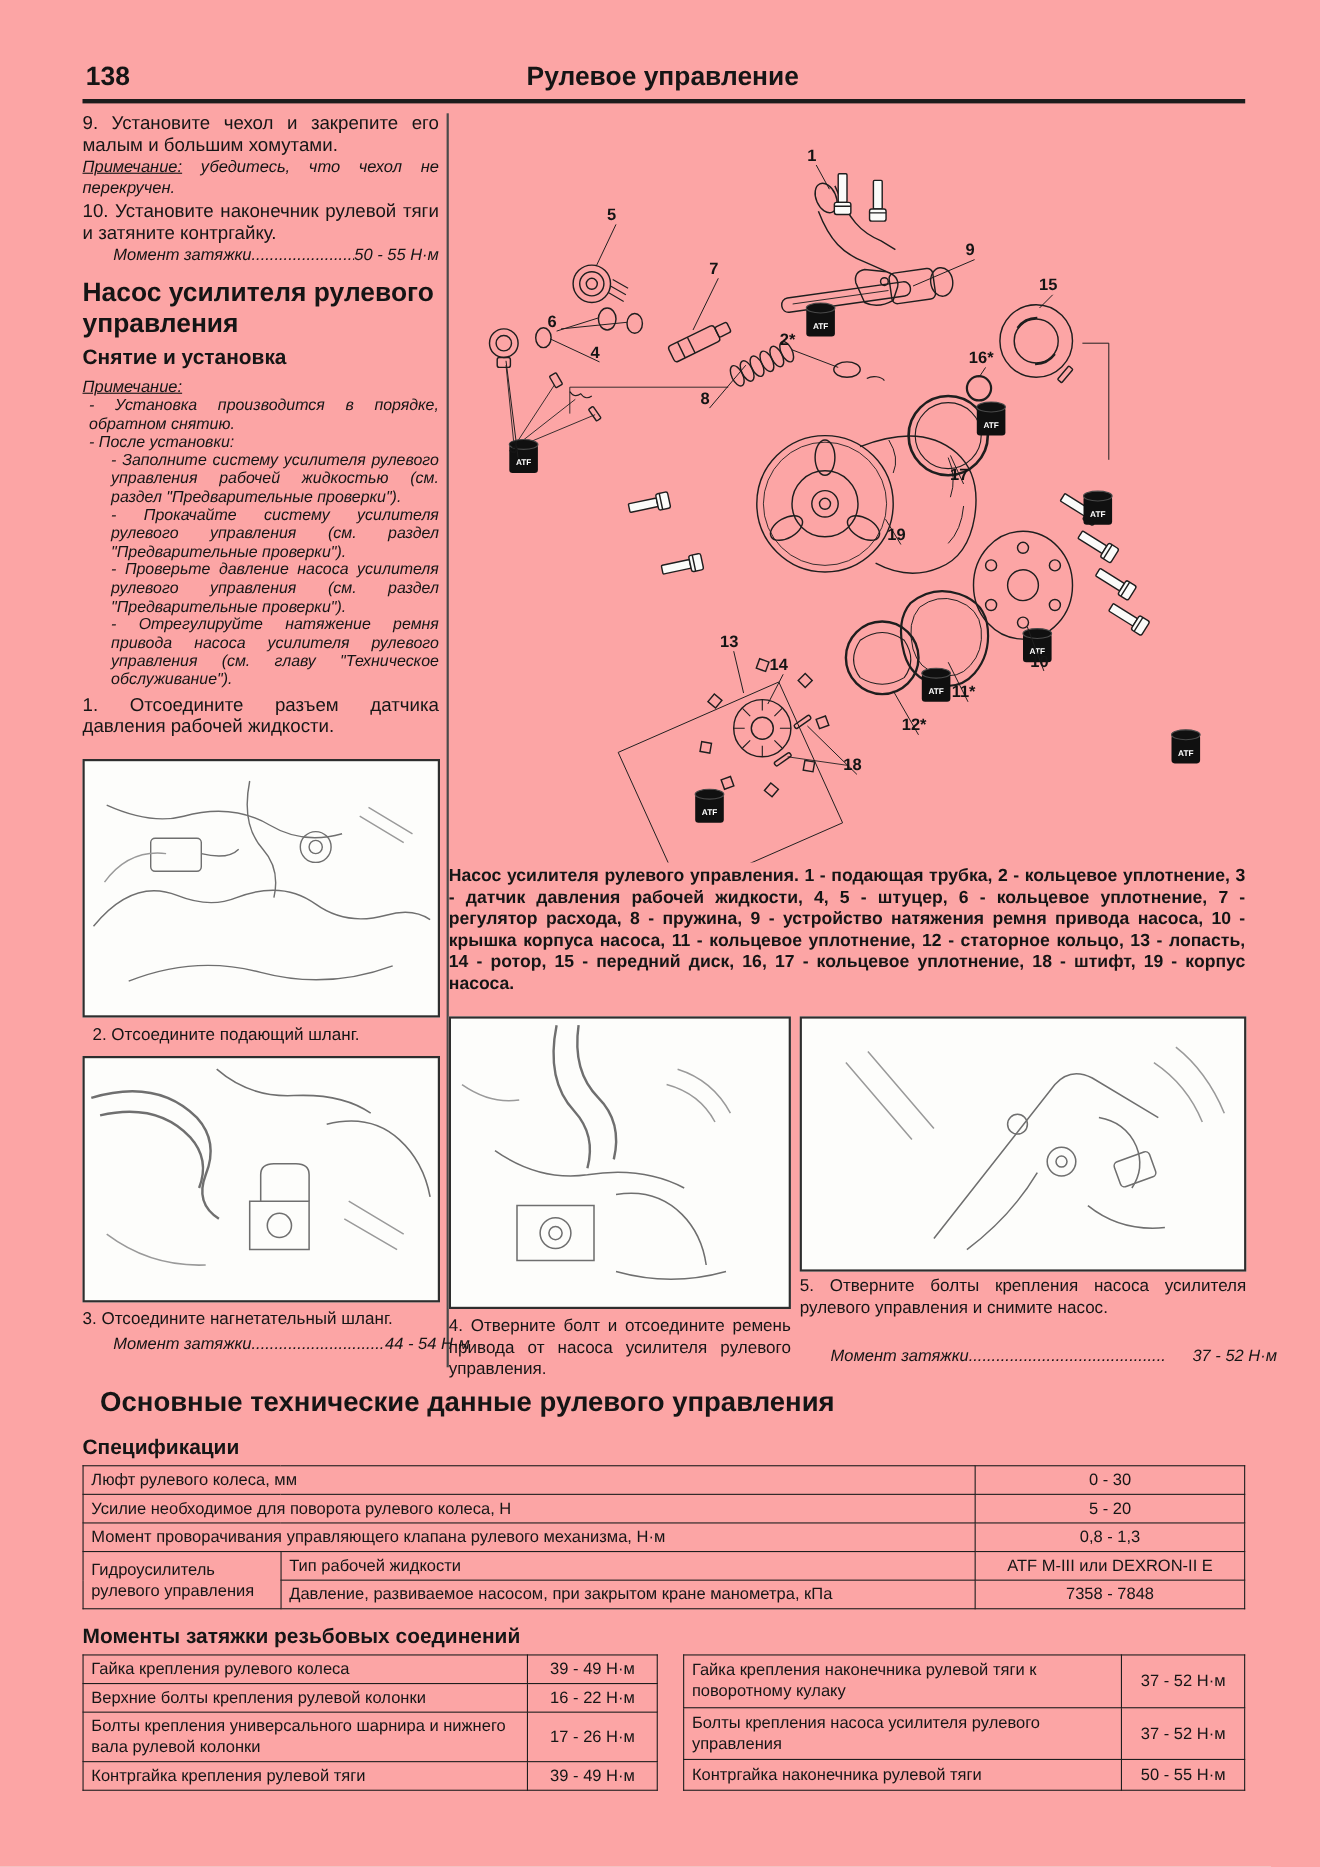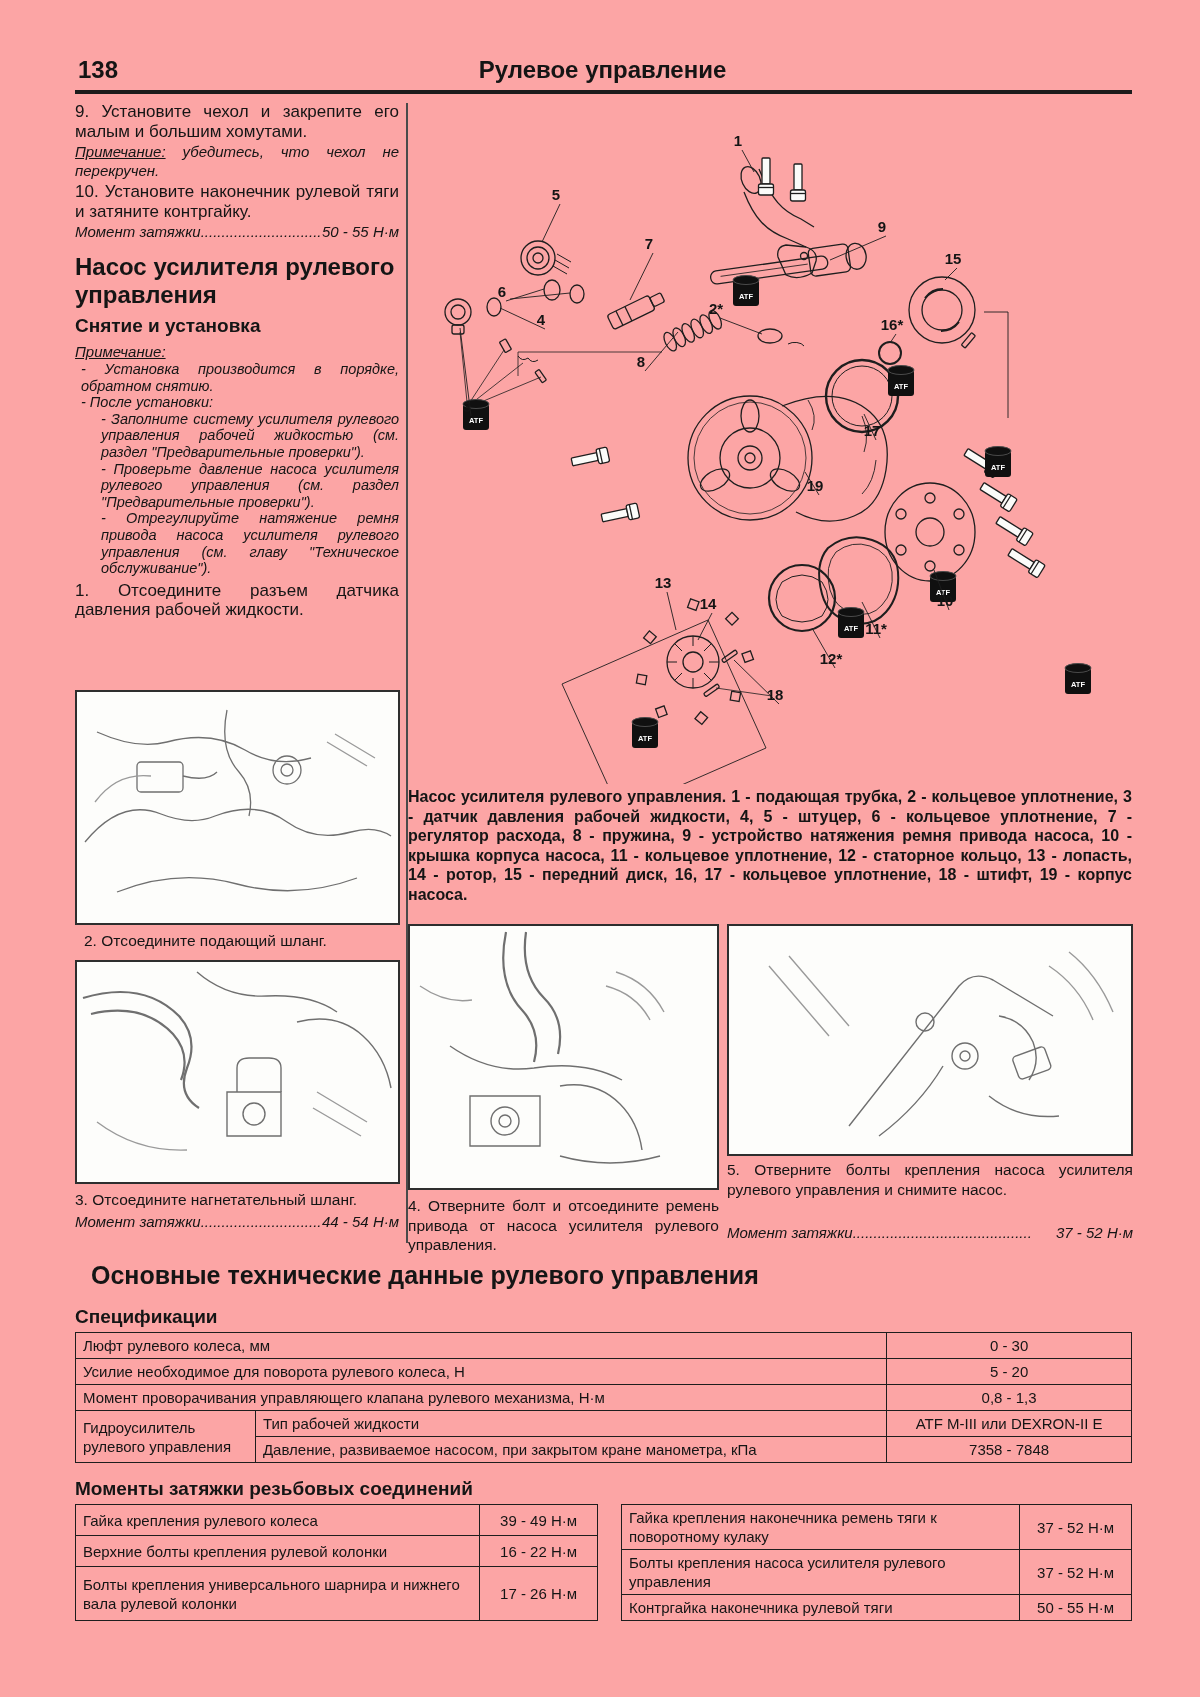--- a/index.html
+++ b/index.html
@@ -8,21 +8,21 @@
   
   .hdr-num{position:absolute;left:78px;top:56px;font-size:24px;font-weight:bold;}
   .hdr-title{position:absolute;left:75px;top:56px;width:1055px;text-align:center;font-size:24px;font-weight:bold;}
   .hdr-rule{position:absolute;left:75px;top:90px;width:1057px;height:4px;background:#1c1c1c;}
   .col-divider{position:absolute;left:406px;top:103px;width:2px;height:1140px;background:#4a4a4a;}
   
   .leftcol{position:absolute;left:75px;top:100px;width:324px;}
   .step{font-size:17px;line-height:19.5px;text-align:justify;margin:2px 0 0 0;}
   .note{font-size:15px;line-height:18.5px;font-style:italic;text-align:justify;margin:2px 0 0 0;}
   .note .nlabel{text-decoration:underline;}
-  .tline{display:flex;font-style:italic;font-size:15px;line-height:20px;margin-top:1px;}
+  .tline{display:flex;font-style:italic;font-size:15px;line-height:20px;margin-top:1px;margin-left:28px;}
   .tline .td{flex:1;overflow:hidden;white-space:nowrap;}
   .sec-title{font-size:24px;line-height:28px;font-weight:bold;margin:11px 0 0 0;}
   .sub-title{font-size:19px;line-height:23px;font-weight:bold;margin:5px 0 0 0;}
   .note-label{font-size:15px;font-style:italic;text-decoration:underline;margin:6px 0 0 0;line-height:18px;}
   .note-item{font-size:14.5px;line-height:16.6px;font-style:italic;text-align:justify;margin:0;}
   .ind1{margin-left:6px;}
   .ind2{margin-left:26px;}
   .mt4{margin-top:4px;}
   
   .photo{position:absolute;background:#fdfdfb;border:2px solid #2e2e2e;box-sizing:border-box;}
@@ -73,20 +73,21 @@
       <span class="td">...........................................</span>
       <span>50 - 55 Н·м</span>
     </div>
     <h2 class="sec-title">Насос усилителя рулевого управления</h2>
     <h3 class="sub-title">Снятие и установка</h3>
     <p class="note-label">Примечание:</p>
     <div>
         <p class="note-item ind1">- Установка производится в порядке, обратном снятию.</p>
         <p class="note-item ind1">- После установки:</p>
         <p class="note-item ind2">- Заполните систему усилителя рулевого управления рабочей жидкостью (см. раздел "Предварительные проверки").</p>
+        <p class="note-item ind2">- Прокачайте систему усилителя рулевого управления (см. раздел "Предварительные проверки").</p>
         <p class="note-item ind2">- Проверьте давление насоса усилителя рулевого управления (см. раздел "Предварительные проверки").</p>
         <p class="note-item ind2">- Отрегулируйте натяжение ремня привода насоса усилителя рулевого управления (см. главу "Техническое обслуживание").</p>
       </div>
     <p class="step mt4">1. Отсоедините разъем датчика давления рабочей жидкости.</p>
   </div>
 
   <div class="photo ph1">
     <svg viewBox="0 0 321 231">
       <g fill="none" stroke="#6f6f6f" stroke-width="1.3">
         <path d="M8,150 q36,-44 76,-28 q30,12 54,2 q42,-16 72,6 q28,20 64,10 q24,-7 40,4"></path>
@@ -426,30 +427,34 @@
               <td class="val">39 - 49 Н·м</td>
             </tr>
             <tr>
               <td>Верхние болты крепления рулевой колонки</td>
               <td class="val">16 - 22 Н·м</td>
             </tr>
             <tr>
               <td>Болты крепления универсального шарнира и нижнего вала рулевой колонки</td>
               <td class="val">17 - 26 Н·м</td>
             </tr>
+            <tr>
+              <td>Контргайка крепления рулевой тяги</td>
+              <td class="val">39 - 49 Н·м</td>
+            </tr>
           </tbody>
       </table>
       <table class="torq-r">
         <colgroup>
             <col style="width:399px">
             <col style="width:112px">
           </colgroup>
         <tbody id="torq-right-body">
             <tr>
-              <td>Гайка крепления наконечника ремень тяги к поворотному кулаку</td>
+              <td>Гайка крепления наконечника рулевой тяги к поворотному кулаку</td>
               <td class="val">37 - 52 Н·м</td>
             </tr>
             <tr>
               <td>Болты крепления насоса усилителя рулевого управления</td>
               <td class="val">37 - 52 Н·м</td>
             </tr>
             <tr>
               <td>Контргайка наконечника рулевой тяги</td>
               <td class="val">50 - 55 Н·м</td>
             </tr>

